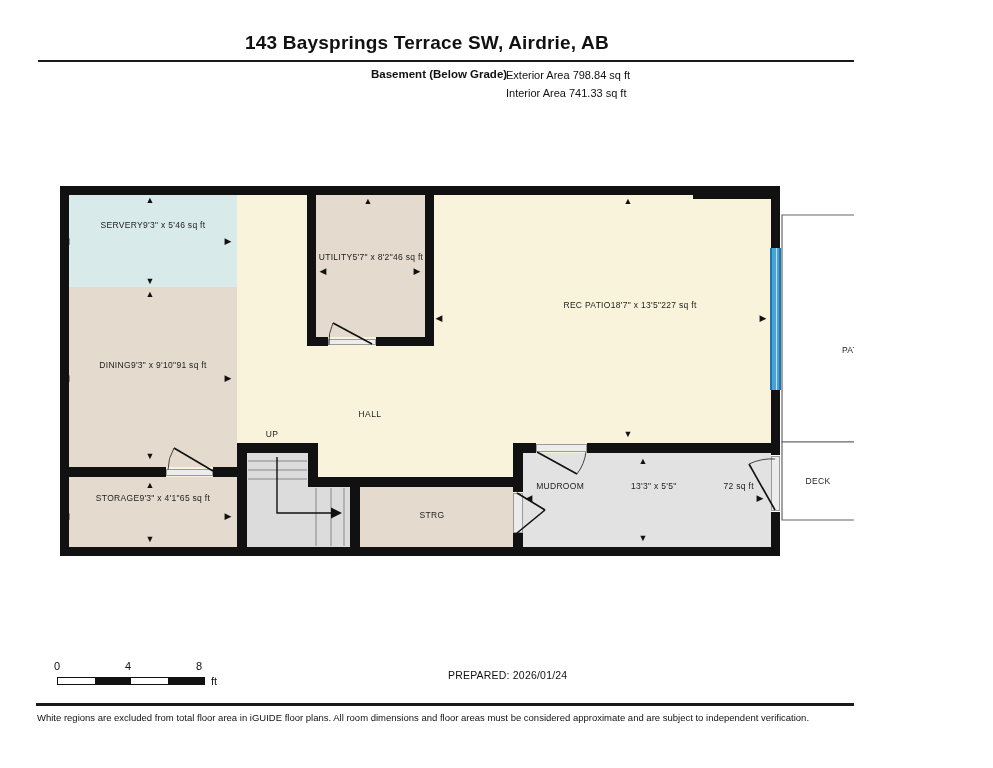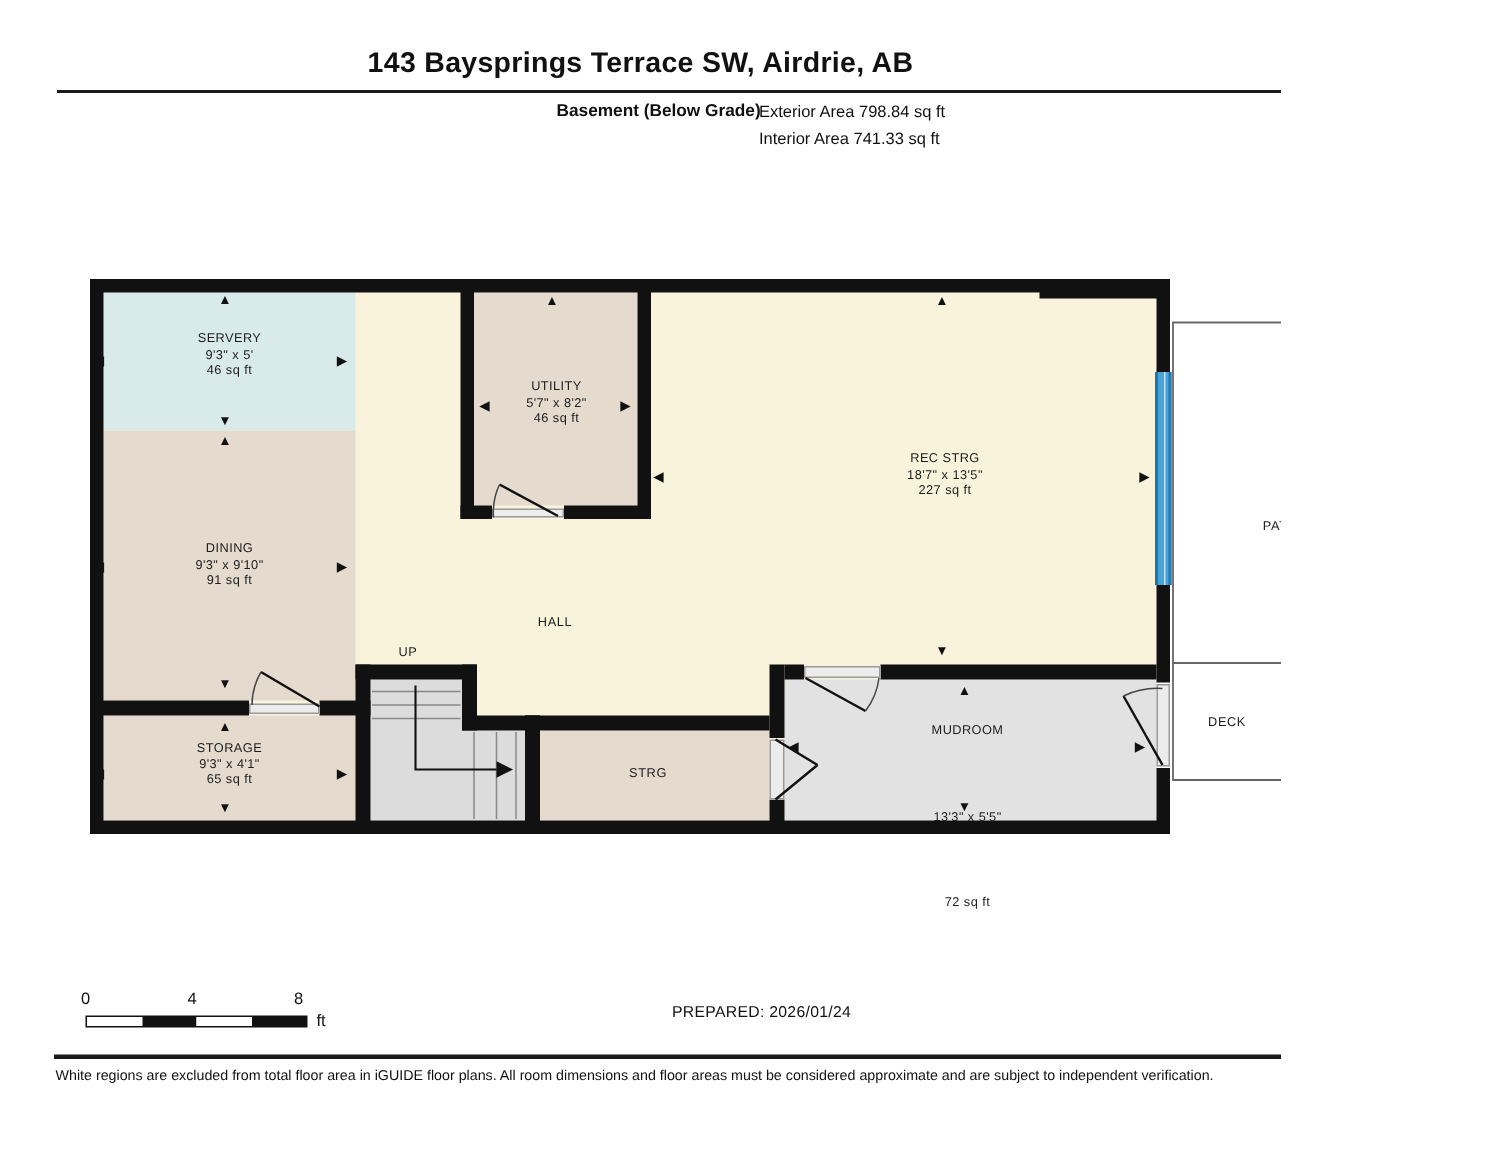--- a/index.html
+++ b/index.html
@@ -14,21 +14,21 @@
   .wall{position:absolute;background:var(--wall);}
   .fill{position:absolute;}
   .sill{position:absolute;background:var(--sill);border:1px solid #9a9a9a;box-sizing:border-box;}
   
   .title{position:absolute;left:0;right:0;top:32px;text-align:center;
          font-size:19px;font-weight:bold;letter-spacing:.2px;}
   .hrule{position:absolute;background:var(--ink);}
   .floorname{position:absolute;font-size:11.5px;font-weight:bold;text-align:center;}
   .floorarea{position:absolute;font-size:11px;}
   
-  .rlabel{position:absolute;transform:translateX(-50%);display:flex;flex-direction:column;
+  .rlabel{position:absolute;transform:translateX(-50%);display:flex;flex-direction:row;
           align-items:center;text-align:center;font-size:8.5px;line-height:10.5px;
           letter-spacing:.3px;color:#1c1c1c;white-space:nowrap;}
   .slabel{position:absolute;transform:translateX(-50%);font-size:8.5px;letter-spacing:.4px;
           color:#1c1c1c;white-space:nowrap;}
   
   .ar{position:absolute;font-size:9px;line-height:9px;color:#111;
       transform:translate(-50%,-50%);}
   .ar-up::before{content:"▲";} .ar-down::before{content:"▼";}
   .ar-left::before{content:"◀";} .ar-right::before{content:"▶";}
   
@@ -132,21 +132,21 @@
     <span>SERVERY</span>
     <span>9'3" x 5'</span>
     <span>46 sq ft</span>
   </div>
   <div class="rlabel" style="left:371px;top:252px;">
     <span>UTILITY</span>
     <span>5'7" x 8'2"</span>
     <span>46 sq ft</span>
   </div>
   <div class="rlabel" style="left:630px;top:300px;">
-    <span>REC STRG</span>
+    <span>REC PATIO</span>
     <span>18'7" x 13'5"</span>
     <span>227 sq ft</span>
   </div>
   <div class="rlabel" style="left:153px;top:360px;">
     <span>DINING</span>
     <span>9'3" x 9'10"</span>
     <span>91 sq ft</span>
   </div>
   <div class="rlabel" style="left:153px;top:493px;">
     <span>STORAGE</span>

